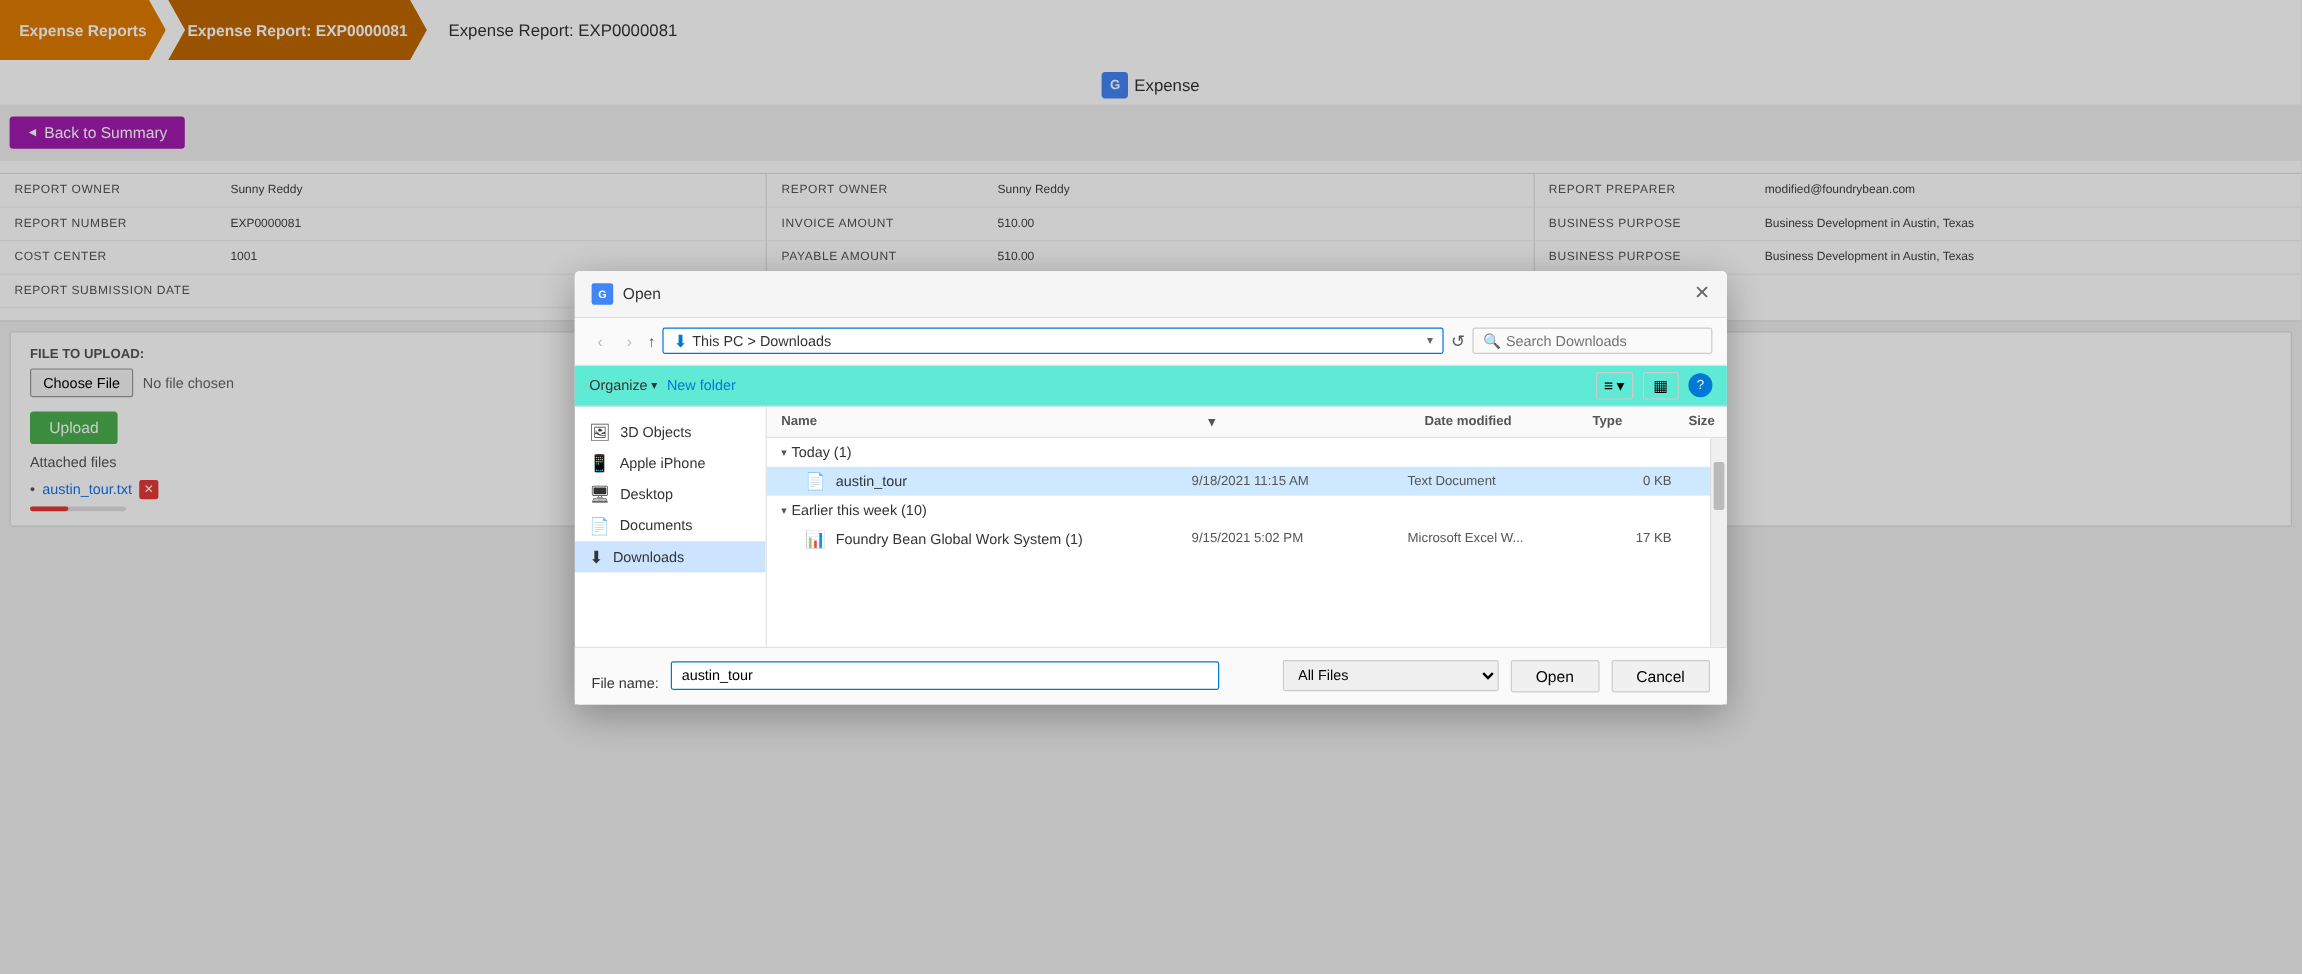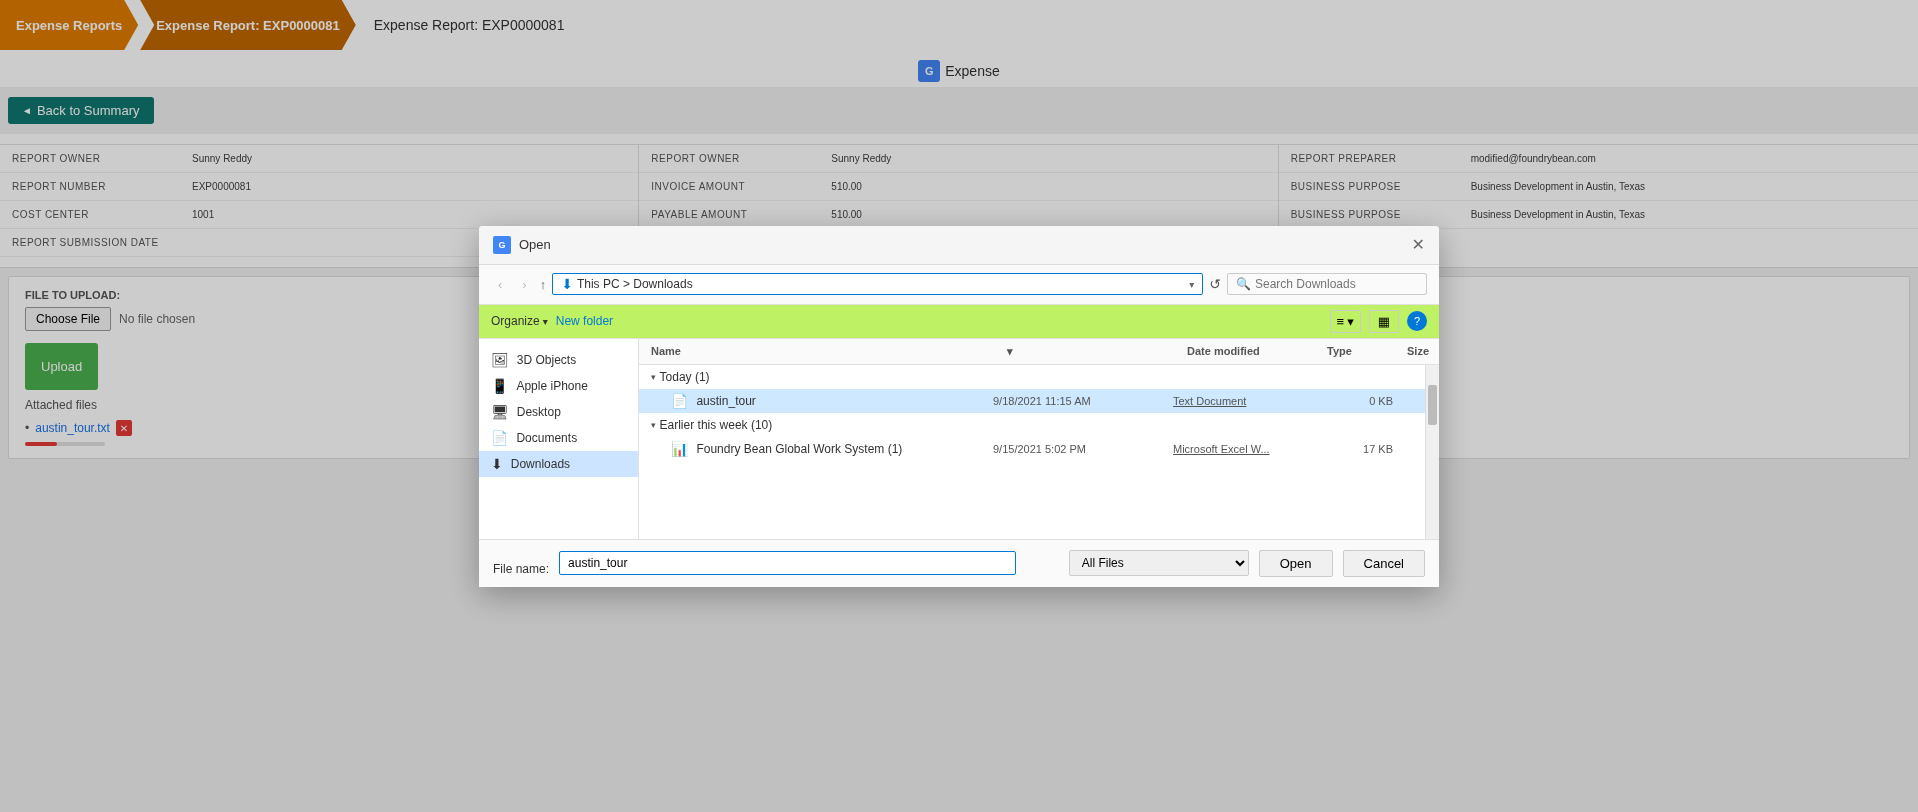--- a/index.html
+++ b/index.html
@@ -35,21 +35,21 @@
       padding: 0 16px;
       font-size: 14px;
       color: #333;
       font-weight: normal;
     }
 
     
     .back-btn {
       display: inline-flex;
       align-items: center;
-      background: #0f766e;
+      background: #a21caf;
       color: #fff;
       border: none;
       padding: 6px 14px;
       font-size: 13px;
       cursor: pointer;
       border-radius: 3px;
       margin: 10px 0 10px 8px;
     }
     .back-btn:before {
       content: '◄';
@@ -159,21 +159,21 @@
       border-radius: 2px;
     }
     .no-file-text {
       font-size: 12px;
       color: #666;
     }
     .upload-btn {
       background: #4caf50;
       color: #fff;
       border: none;
-      padding: 16px 16px;
+      padding: 6px 16px;
       font-size: 13px;
       cursor: pointer;
       border-radius: 3px;
       margin-bottom: 8px;
     }
     .attached-files-label {
       font-size: 12px;
       color: #555;
       margin-bottom: 8px;
     }
@@ -346,21 +346,21 @@
       width: 100%;
       background: transparent;
     }
 
     
     .dialog-toolbar2 {
       display: flex;
       align-items: center;
       padding: 5px 12px;
       border-bottom: 1px solid #e0e0e0;
-      background: #bef264;
+      background: #5eead4;
       gap: 8px;
     }
     .organize-btn {
       font-size: 12px;
       color: #333;
       background: none;
       border: none;
       cursor: pointer;
       display: flex;
       align-items: center;
@@ -478,21 +478,21 @@
       grid-template-columns: 20px 1fr 180px 140px 80px 20px;
       padding: 4px 12px;
       align-items: center;
       font-size: 12px;
       cursor: pointer;
     }
     .file-row.selected { background: #cde8ff; }
     .file-icon { font-size: 14px; color: #555; margin-right: 4px; }
     .file-name { display: flex; align-items: center; gap: 4px; }
     .file-date { color: #555; font-size: 11px; }
-    .file-type { color: #555; font-size: 11px; text-decoration: underline; }
+    .file-type { color: #555; font-size: 11px; }
     .file-size { color: #555; font-size: 11px; text-align: right; }
 
     
     .dialog-footer {
       display: flex;
       align-items: center;
       padding: 10px 14px;
       border-top: 1px solid #e0e0e0;
       background: #fafafa;
       gap: 10px;

